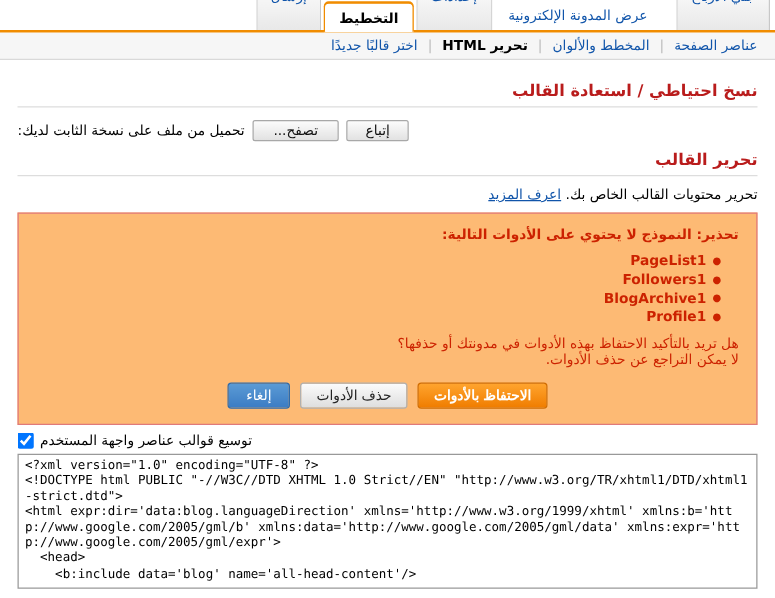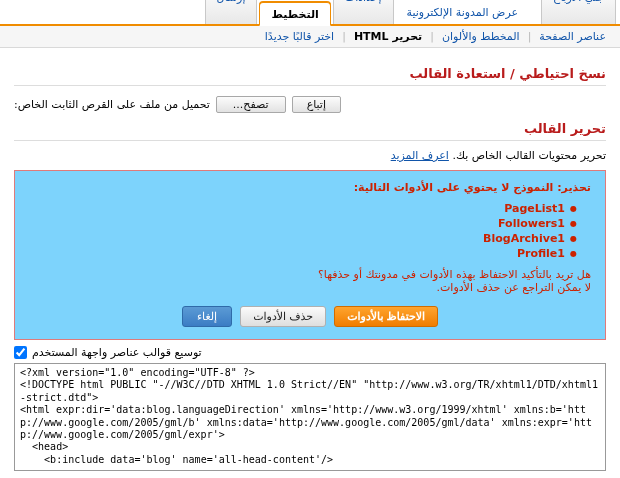--- a/index.html
+++ b/index.html
@@ -115,21 +115,21 @@
     background: linear-gradient(to bottom, #fcfcfc, #e2e2e2);
     cursor: pointer;
     color: #111;
   }
   .btn-browse { padding: 1px 16px; }
   .btn-upload { padding: 1px 14px; }
 
   
   .warn-box {
     border: 1px solid #e07a7a;
-    background: #7dd3fc;
+    background: #fdba74;
     margin: 8px 0 6px 0;
     padding: 10px 14px 12px 14px;
     text-align: right;
   }
   .warn-title {
     color: #cc2200;
     font-weight: bold;
     font-size: 11px;
     margin-bottom: 8px;
   }
@@ -251,21 +251,21 @@
     <span class="item">اختر قالبًا جديدًا</span>
   </div>
 
   <div class="content">
 
     <div class="section-title">نسخ احتياطي / استعادة القالب</div>
     <hr class="hr">
 
 
     <div class="upload-row">
-      <span>تحميل من ملف على القرص الثابت الخاص:</span>
+      <span>تحميل من ملف على نسخة الثابت لديك:</span>
       <button class="btn btn-browse">تصفح...</button>
       <button class="btn btn-upload">إتباع</button>
     </div>
 
     <div class="section-title">تحرير القالب</div>
     <hr class="hr">
 
     <div class="line">
       <span>تحرير محتويات القالب الخاص بك.</span>
       <a class="link">اعرف المزيد</a>

